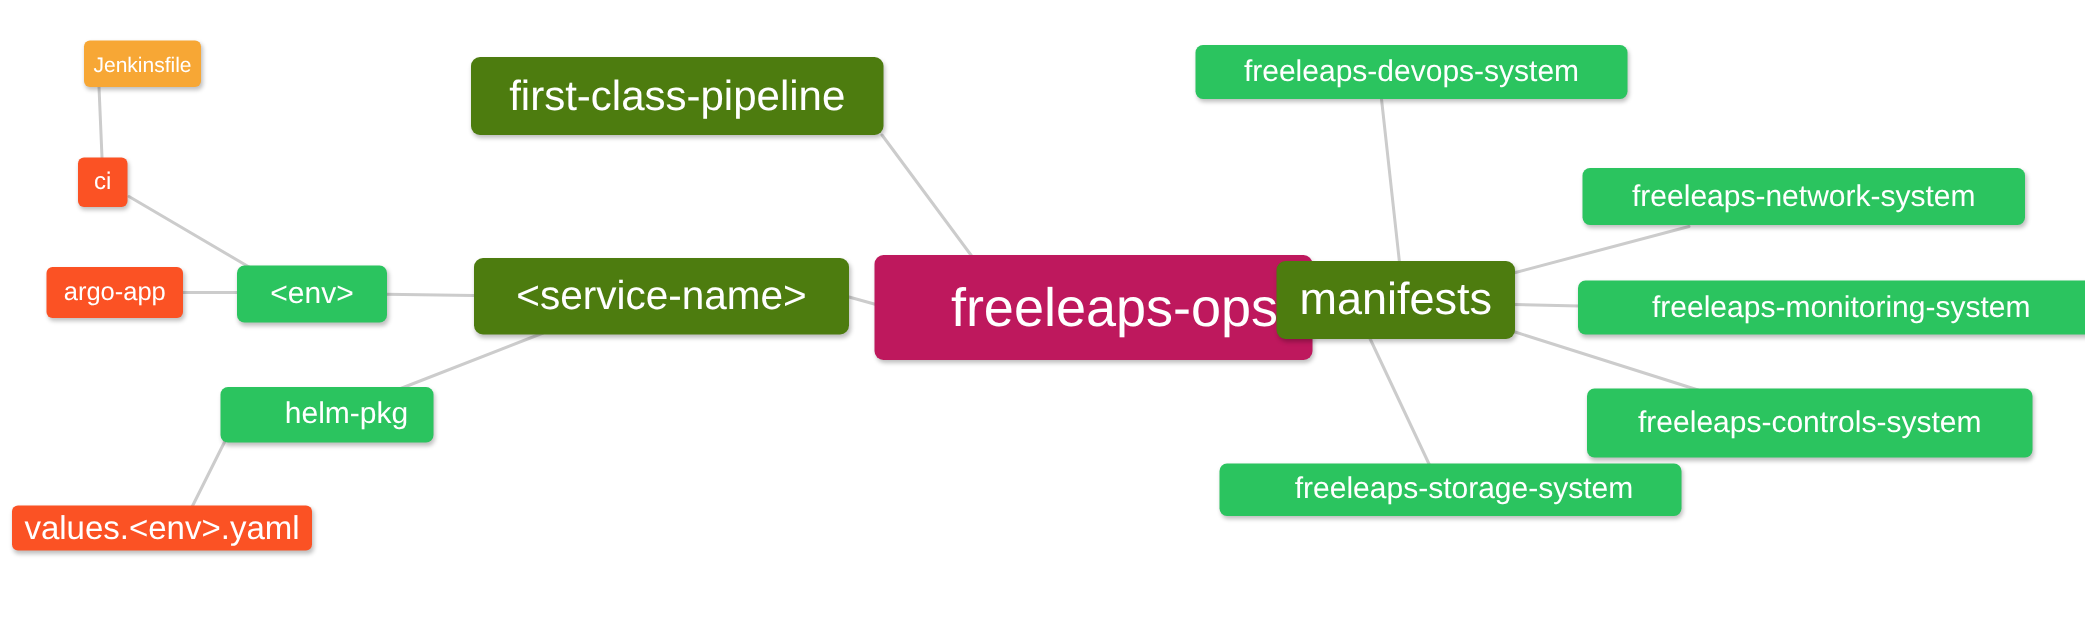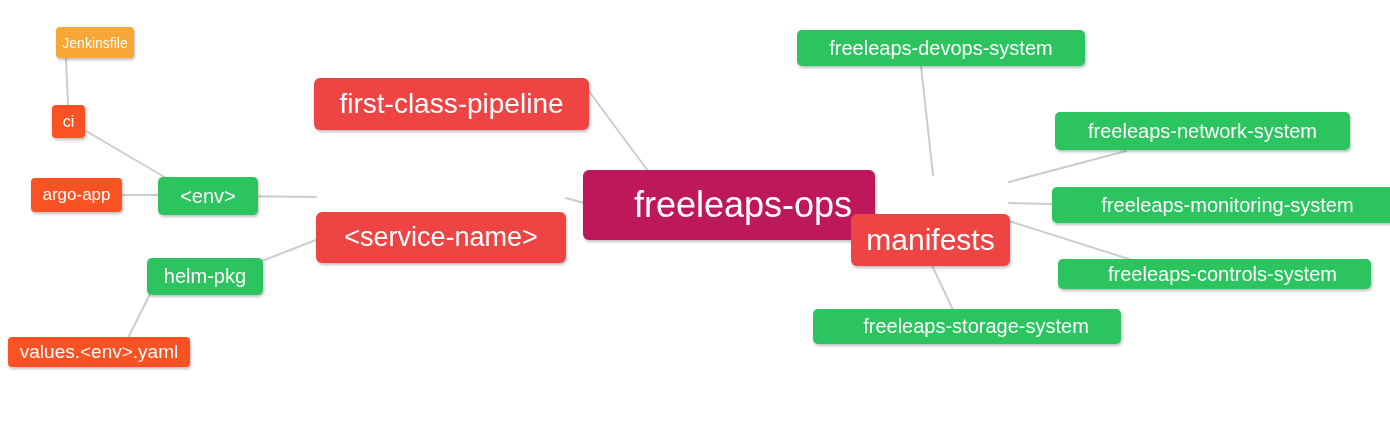--- a/index.html
+++ b/index.html
@@ -18,40 +18,40 @@
     display:flex;
     align-items:center;
     justify-content:center;
     color:#ffffff;
     border-radius:5px;
     box-shadow:1px 2px 3px rgba(0,0,0,0.25);
     white-space:nowrap;
     user-select:none;
   }
   .c-dark{background:#be185d;padding-left:28px;}
-  .c-blue{background:#ef4444;margin-top:40px;}
+  .c-blue{background:#4d7c0f;}
   .c-green{background:#2bc45f;}
   .c-red{background:#fb5224;}
   .c-orange{background:#f7a735;margin-left:36px;}
 
   #n-jenkinsfile{left:20px;top:27px;width:78px;height:31px;font-size:14px;border-radius:4px;}
   #n-ci{left:52px;top:105px;width:33px;height:33px;font-size:16px;border-radius:4px;}
   #n-argo-app{left:31px;top:178px;width:91px;height:34px;font-size:17px;border-radius:4px;}
   #n-env{left:158px;top:177px;width:100px;height:38px;font-size:20px;}
   #n-fcp{left:314px;top:38px;width:275px;height:52px;font-size:28px;border-radius:6px;}
   #n-service{left:316px;top:172px;width:250px;height:51px;font-size:27px;border-radius:6px;}
   #n-ops{left:583px;top:170px;width:264px;height:70px;font-size:36px;border-radius:6px;}
   #n-manifests{left:851px;top:174px;width:159px;height:52px;font-size:30px;border-radius:6px;}
   #n-devops{left:797px;top:30px;width:288px;height:36px;font-size:20px;}
   #n-network{left:1055px;top:112px;width:295px;height:38px;font-size:20px;}
   #n-monitoring{left:1052px;top:187px;width:351px;height:36px;font-size:20px;}
-  #n-controls{left:1058px;top:259px;width:297px;height:30px;font-size:20px;padding-left:16px;}
+  #n-controls{left:1058px;top:259px;width:297px;height:46px;font-size:20px;}
   #n-storage{left:813px;top:309px;width:290px;height:35px;font-size:20px;padding-left:18px;}
-  #n-helm{left:147px;top:258px;width:116px;height:37px;font-size:20px;}
-  #n-values{left:8px;top:337px;width:182px;height:30px;font-size:19px;border-radius:4px;}
+  #n-helm{left:147px;top:258px;width:116px;height:37px;font-size:20px;padding-left:26px;}
+  #n-values{left:8px;top:337px;width:200px;height:30px;font-size:22px;border-radius:4px;}
 </style>
 </head>
 <body>
 
 <div class="canvas">
 
   <svg class="edges" viewBox="0 0 1390 421" xmlns="http://www.w3.org/2000/svg">
     <line x1="66" y1="58" x2="68" y2="105"></line>
     <line x1="86" y1="131" x2="166" y2="178"></line>
     <line x1="122" y1="195" x2="158" y2="195"></line>

